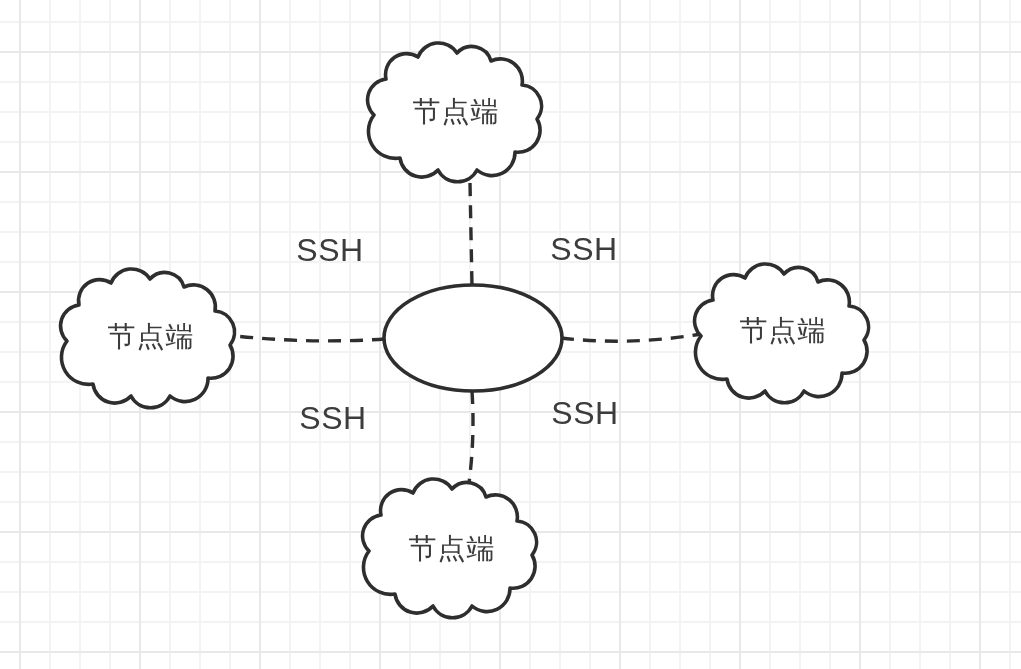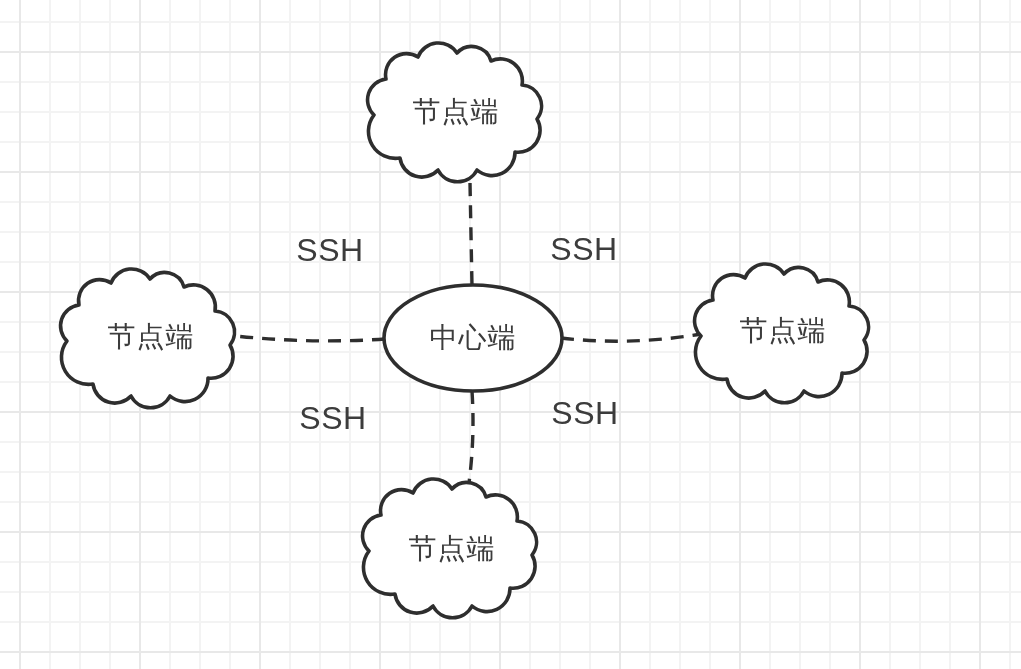--- a/index.html
+++ b/index.html
@@ -90,20 +90,19 @@
     <use href="#cloudShape" class="shape" transform="translate(694,263)"></use>
     <use href="#cloudShape" class="shape" transform="translate(362,478)"></use>
 
     <ellipse class="shape" cx="473" cy="338" rx="89" ry="53" stroke-width="4"></ellipse>
   </svg>
 
   <div class="label node-label" style="left:456px; top:112px">节点端</div>
   <div class="label node-label" style="left:151px; top:337px">节点端</div>
   <div class="label node-label" style="left:783px; top:331px">节点端</div>
   <div class="label node-label" style="left:452px; top:549px">节点端</div>
-  <div class="label node-label" style="left:473px; top:338px">中心端</div>
 
   <div class="label edge-label" style="left:330px; top:250px">SSH</div>
   <div class="label edge-label" style="left:584px; top:249px">SSH</div>
   <div class="label edge-label" style="left:333px; top:418px">SSH</div>
   <div class="label edge-label" style="left:585px; top:413px">SSH</div>
 
 </div>
 
 </body></html>

